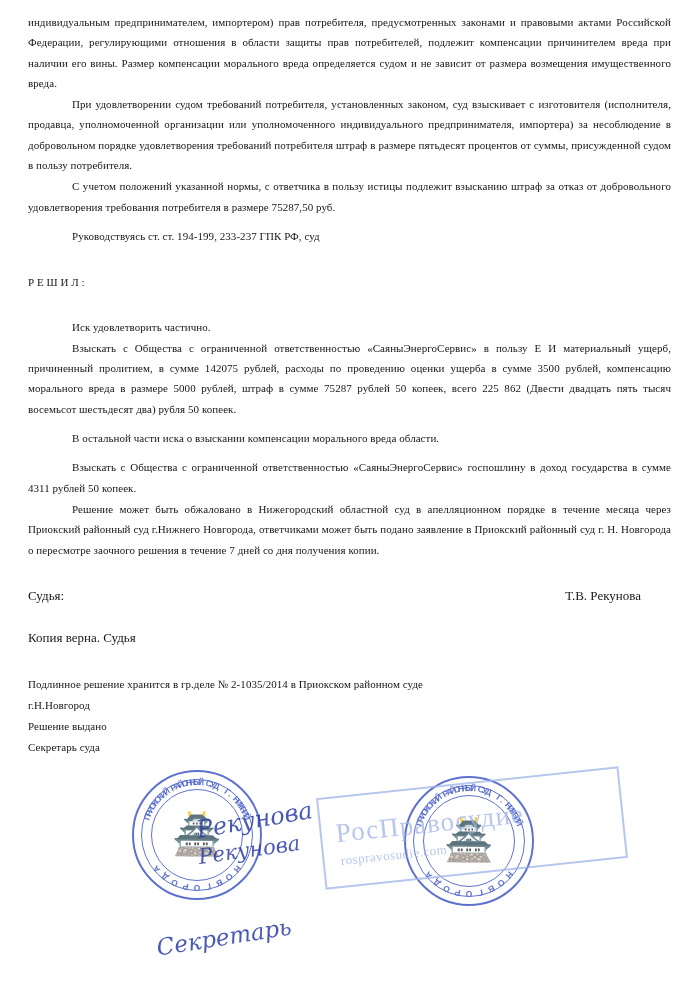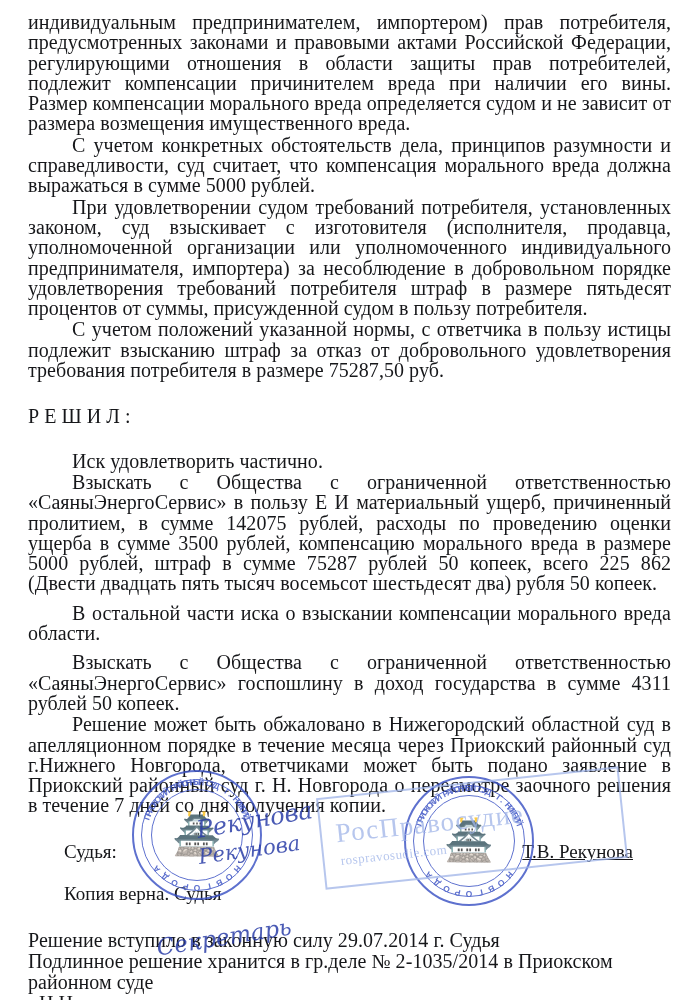--- a/index.html
+++ b/index.html
@@ -16,21 +16,21 @@
     color: #16171a;
   }
   .page {
     position: absolute;
     inset: 0;
     padding: 12px 26px 0 28px;
     box-sizing: border-box;
   }
   p {
     margin: 0 0 1px 0;
-    font-size: 20px;
+    font-size: 11px;
     line-height: 20.3px;
     text-align: justify;
     text-justify: inter-word;
     letter-spacing: 0.05px;
   }
   p.ind {
     text-indent: 44px;
   }
   p.gap-top {
     margin-top: 9px;
@@ -40,30 +40,28 @@
     text-indent: 0;
   }
 
   
   .sign-area {
     position: relative;
     margin-top: 26px;
   }
   .sign-row {
     position: relative;
-    font-size: 19px;
+    font-size: 13px;
     line-height: 20.3px;
     margin-bottom: 14px;
-    margin-left: 36px;
   }
   .sign-name {
     position: absolute;
-    right: 38px;
+    right: 30px;
     top: 0;
-    text-decoration: underline;
   }
   .footer-lines p {
     text-indent: 0;
     text-align: left;
     margin: 0;
     line-height: 21px;
   }
 
   
   .stamp {
@@ -184,42 +182,41 @@
     font-size: 23px;
     transform: rotate(-9deg);
   }
 </style>
 </head>
 <body>
 
 <div class="page">
 
   <p class="">индивидуальным предпринимателем, импортером) прав потребителя, предусмотренных законами и правовыми актами Российской Федерации, регулирующими отношения в области защиты прав потребителей, подлежит компенсации причинителем вреда при наличии его вины. Размер компенсации морального вреда определяется судом и не зависит от размера возмещения имущественного вреда.</p>
-  <p class="ind">С учетом конкретных обстоятельств дела, принципов разумности и справедливости, суд считает, что компенсация морального вреда должна выражаться в сумме 5000 рублей.</p>
   <p class="ind">При удовлетворении судом требований потребителя, установленных законом, суд взыскивает с изготовителя (исполнителя, продавца, уполномоченной организации или уполномоченного индивидуального предпринимателя, импортера) за несоблюдение в добровольном порядке удовлетворения требований потребителя штраф в размере пятьдесят процентов от суммы, присужденной судом в пользу потребителя.</p>
   <p class="ind">С учетом положений указанной нормы, с ответчика в пользу истицы подлежит взысканию штраф за отказ от добровольного удовлетворения требования потребителя в размере 75287,50 руб.</p>
+  <p class="ind gap-top">Руководствуясь ст. ст. 194-199, 233-237 ГПК РФ, суд</p>
 
   <p class="center gap-top" style="margin-top:26px;margin-bottom:24px;">Р Е Ш И Л :</p>
 
   <p class="ind">Иск удовлетворить частично.</p>
   <p class="ind">Взыскать с Общества с ограниченной ответственностью «СаяныЭнергоСервис» в пользу Е И материальный ущерб, причиненный пролитием, в сумме 142075 рублей, расходы по проведению оценки ущерба в сумме 3500 рублей, компенсацию морального вреда в размере 5000 рублей, штраф в сумме 75287 рублей 50 копеек, всего 225 862 (Двести двадцать пять тысяч восемьсот шестьдесят два) рубля 50 копеек.</p>
   <p class="ind gap-top">В остальной части иска о взыскании компенсации морального вреда области.</p>
   <p class="ind gap-top">Взыскать с Общества с ограниченной ответственностью «СаяныЭнергоСервис» госпошлину в доход государства в сумме 4311 рублей 50 копеек.</p>
   <p class="ind">Решение может быть обжаловано в Нижегородский областной суд в апелляционном порядке в течение месяца через Приокский районный суд г.Нижнего Новгорода, ответчиками может быть подано заявление в Приокский районный суд г. Н. Новгорода о пересмотре заочного решения в течение 7 дней со дня получения копии.</p>
 
   <div class="sign-area">
     <div class="sign-row">
       <span>Судья:</span>
       <span class="sign-name">Т.В. Рекунова</span>
     </div>
     <div class="sign-row" style="margin-top:22px;margin-bottom:26px;">
       <span>Копия верна. Судья</span>
     </div>
     <div class="footer-lines">
-      <p>Решение вступило в законную силу 29.07.2014 г. Судья</p>
       <p>Подлинное решение хранится в гр.деле № 2-1035/2014 в Приокском районном суде</p>
       <p>г.Н.Новгород</p>
       <p>Решение выдано</p>
       <p>Секретарь суда</p>
     </div>
   </div>
 </div>
 
 <div class="stamp" id="stamp-left">
   <div class="inner-ring"></div>

